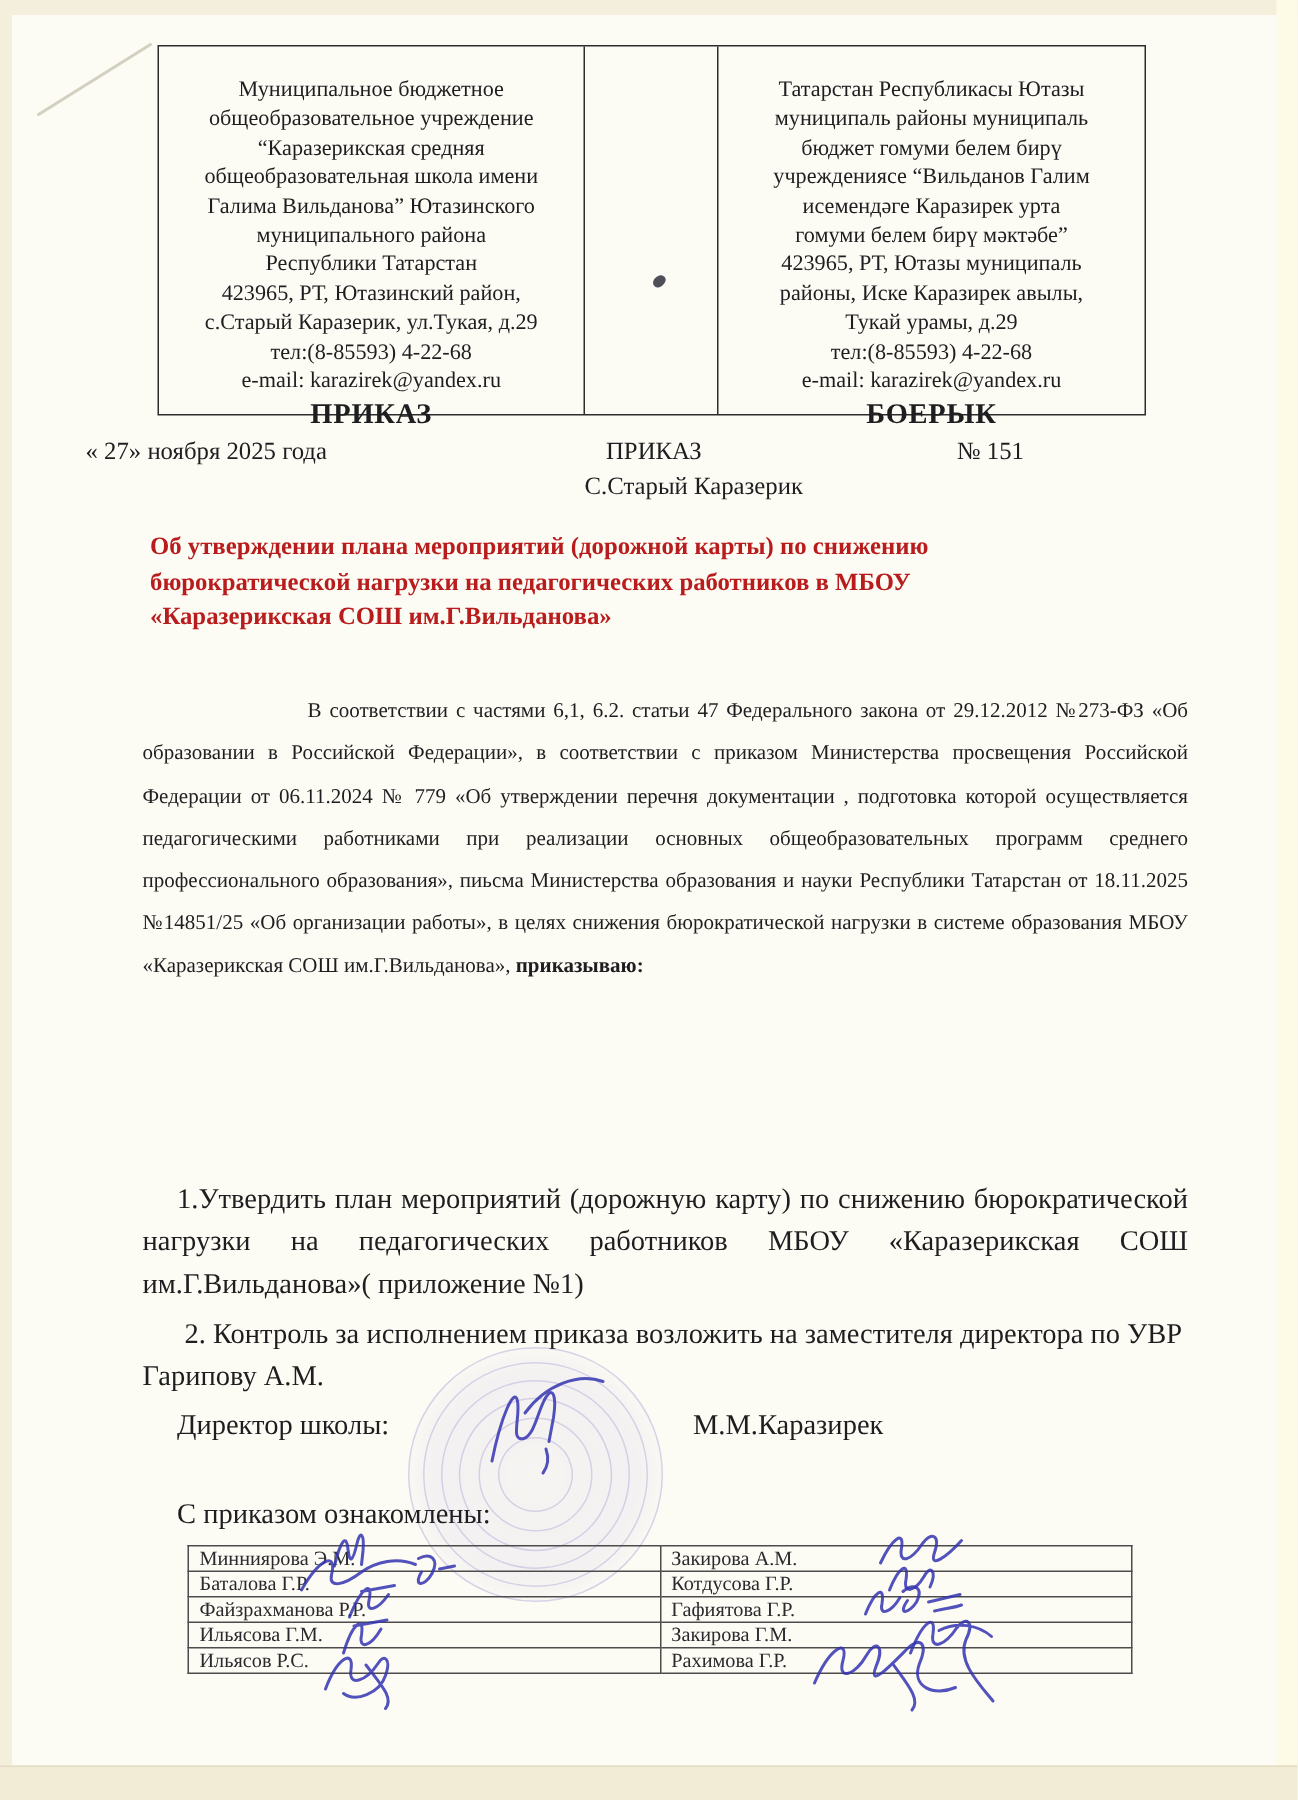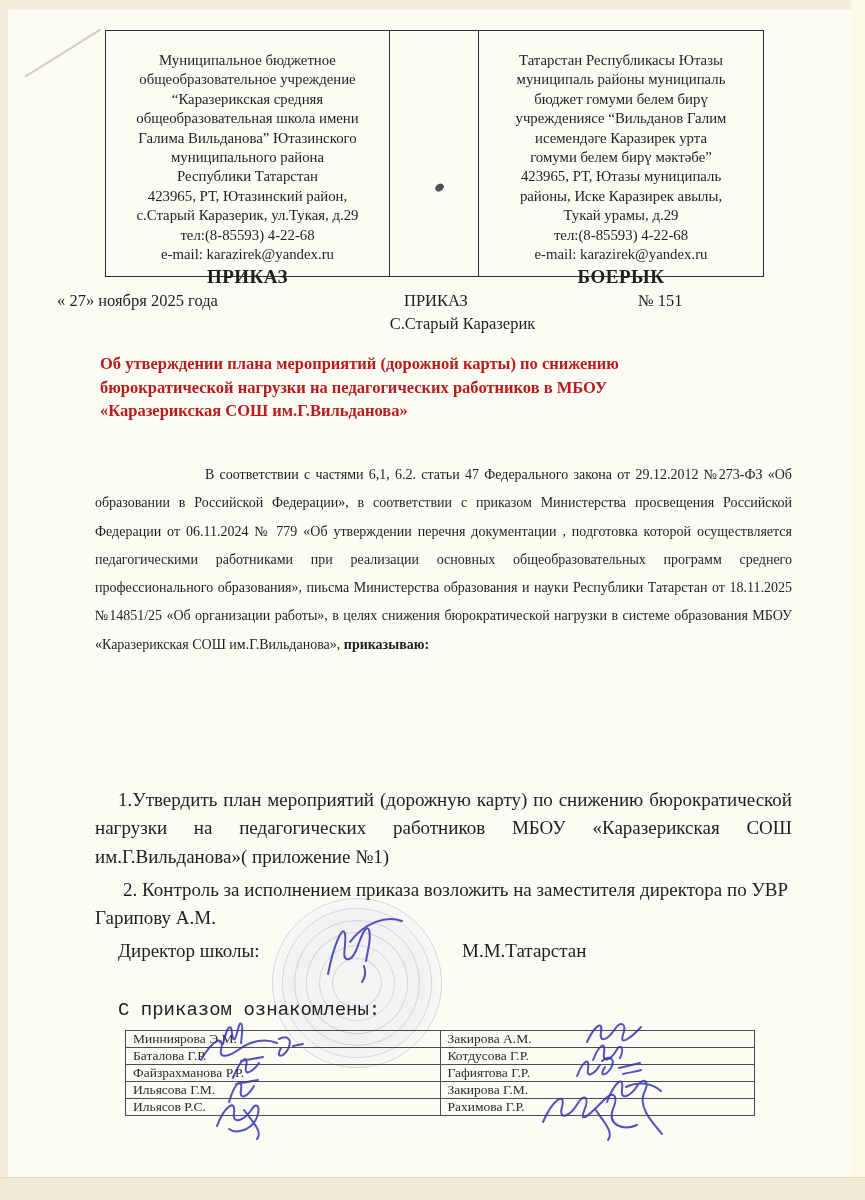--- a/index.html
+++ b/index.html
@@ -65,21 +65,21 @@
   .item-2{
     position:absolute;left:95px;top:876px;width:697px;
     font-size:19px;line-height:28.3px;text-indent:28px;
   }
 
   .director-row{position:absolute;left:0;top:940px;width:753px;height:30px;font-size:19px;}
   .director-label{position:absolute;left:118px;}
   .director-name{position:absolute;left:462px;}
   .director-sig{position:absolute;left:318px;top:-28px;}
 
-  .ack-label{position:absolute;left:118px;top:999px;font-size:19px;font-family:Liberation Mono, monospace;}
+  .ack-label{position:absolute;left:118px;top:999px;font-size:19px;}
 
   .ack-table{
     position:absolute;left:125px;top:1030px;width:630px;
     border-collapse:collapse;table-layout:fixed;
   }
   .ack-table td{
     border:1px solid #4c4c4c;height:16px;padding:0 0 0 7px;
     font-size:13.5px;line-height:16px;vertical-align:middle;color:#2a2a2e;
     font-family:Liberation Serif, serif;
   }
@@ -177,21 +177,21 @@
       <div class="ring r6"></div>
   </div>
 
   <div class="director-row">
     <span class="director-label">Директор школы:</span>
     <svg class="director-sig" width="95" height="72" viewBox="0 0 95 72">
       <path d="M10,62 C16,32 25,12 27,22 C29,33 22,49 31,47 C39,45 41,25 47,18 C51,13 53,20 51,33 L48,49"></path>
       <path d="M32,30 C46,11 68,3 84,9"></path>
       <path d="M46,54 C48,60 47,66 44,70"></path>
     </svg>
-    <span class="director-name">М.М.Татарстан</span>
+    <span class="director-name">М.М.Каразирек</span>
   </div>
 
   <div class="ack-label">С приказом ознакомлены:</div>
 
   <table class="ack-table">
     <tbody>
       <tr>
         <td>Минниярова Э.М.</td>
         <td>Закирова А.М.</td>
       </tr>

